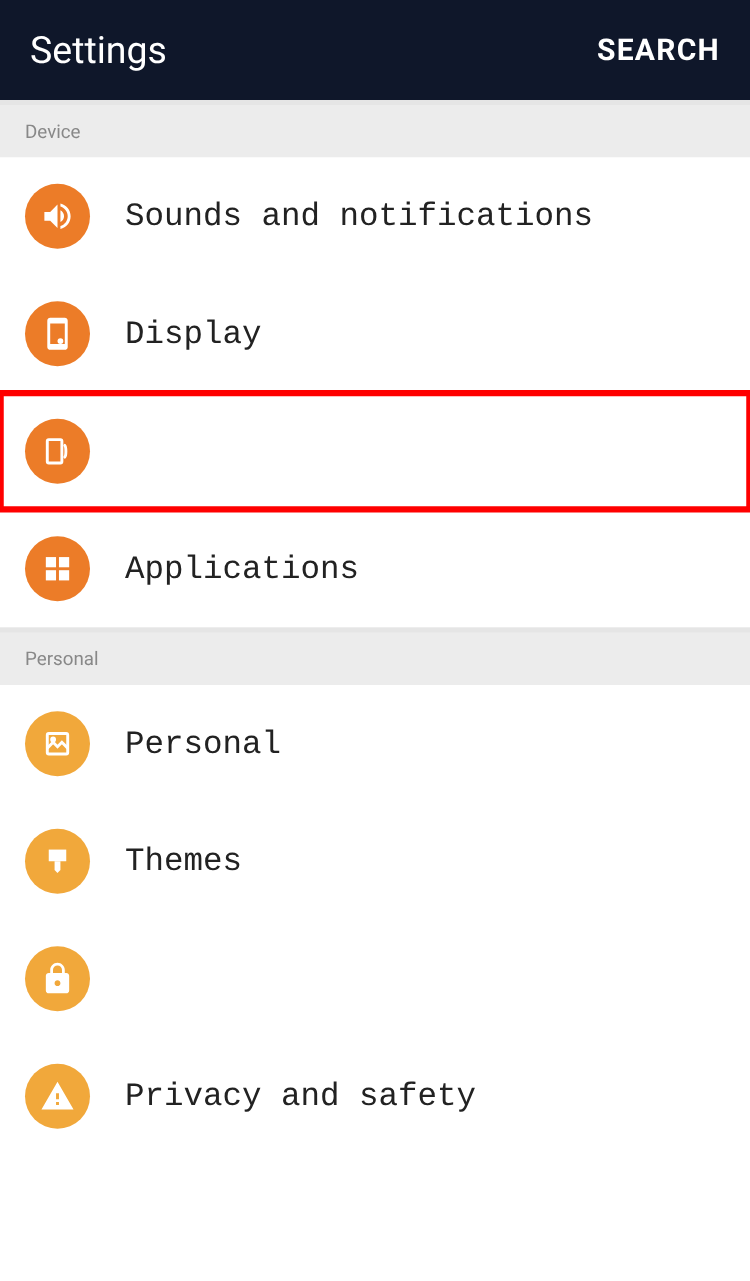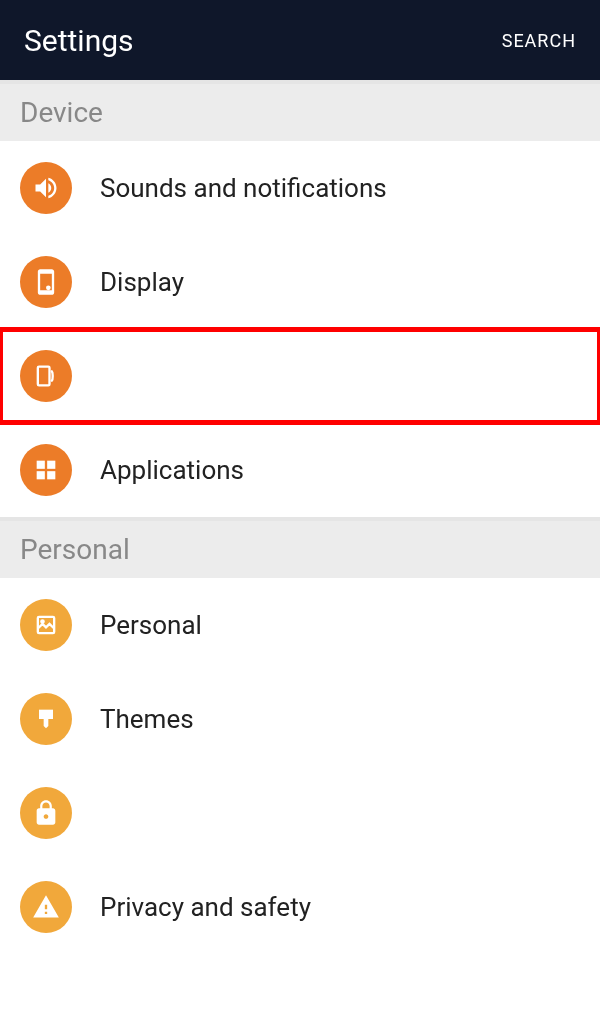--- a/index.html
+++ b/index.html
@@ -21,45 +21,46 @@
       display: flex;
       align-items: center;
       justify-content: space-between;
       padding: 0 24px;
     }
     .header-title {
       font-size: 30px;
       font-weight: 400;
     }
     .header-search {
-      font-size: 18px;
-      font-weight: 400;
+      font-size: 24px;
+      font-weight: 700;
       letter-spacing: 1px;
       cursor: pointer;
     }
     .section-header {
       background: #ececec;
       color: #888;
-      font-size: 28px;
+      font-size: 15px;
       padding: 12px 20px;
       border-top: 4px solid #e5e5e5;
     }
     .section-header:first-of-type {
       border-top: 6px solid #e5e5e5;
     }
     .list {
       background: #fff;
     }
     .list-item {
       display: flex;
       align-items: center;
       height: 94px;
       padding: 0 20px;
       cursor: pointer;
       position: relative;
+      font-family: Liberation Mono, monospace;
     }
     .list-item.highlighted {
       outline: 5px solid #ff0000;
       outline-offset: -3px;
     }
     .icon-circle {
       width: 52px;
       height: 52px;
       border-radius: 50%;
       display: flex;

